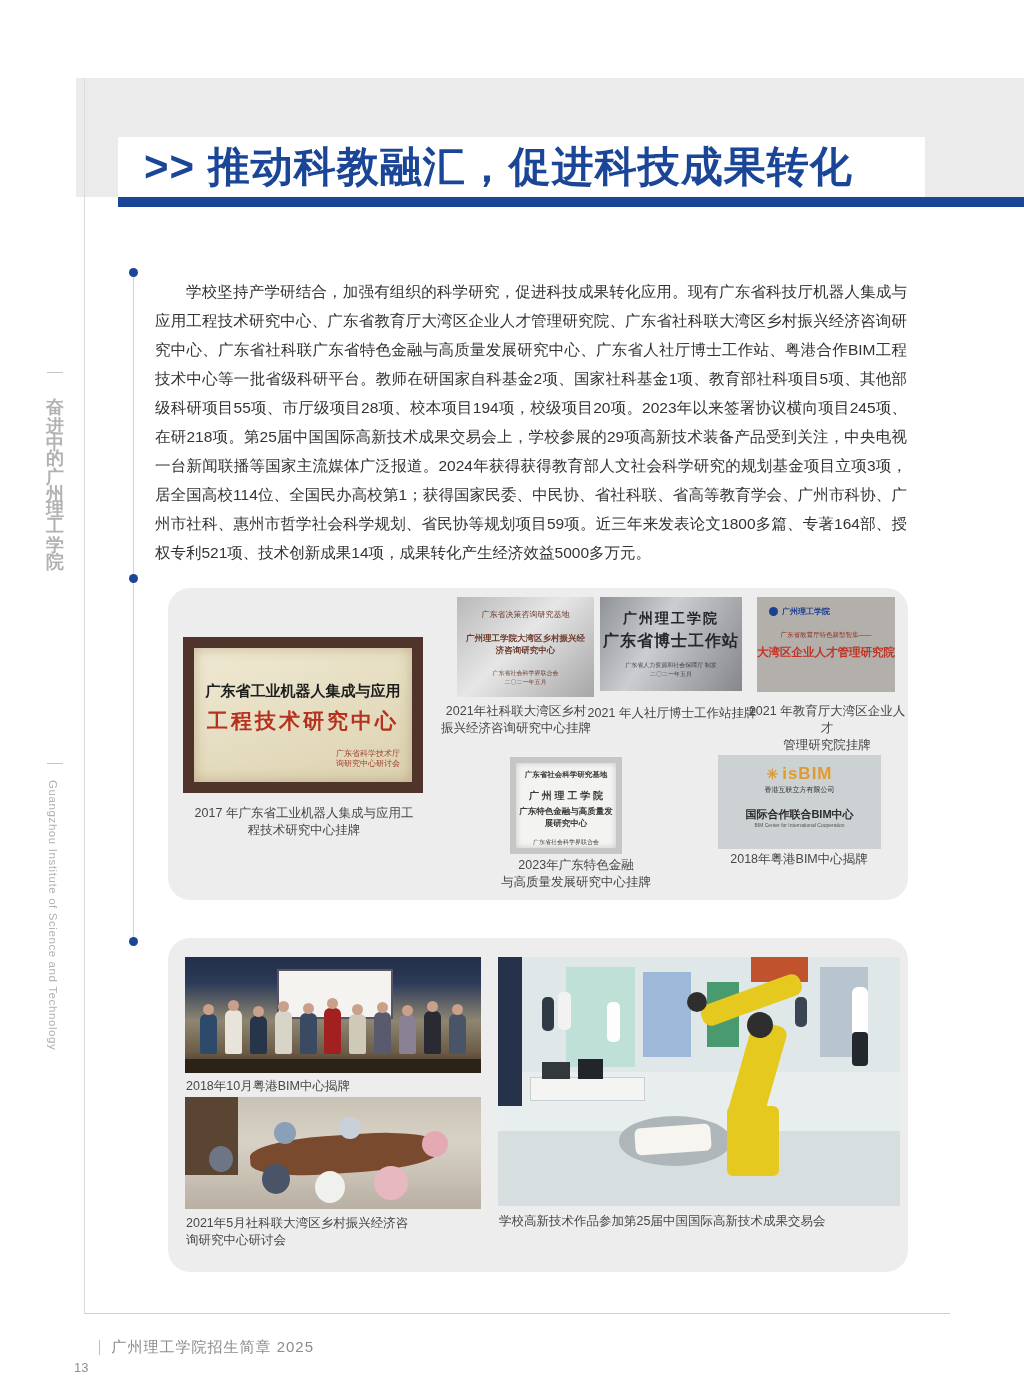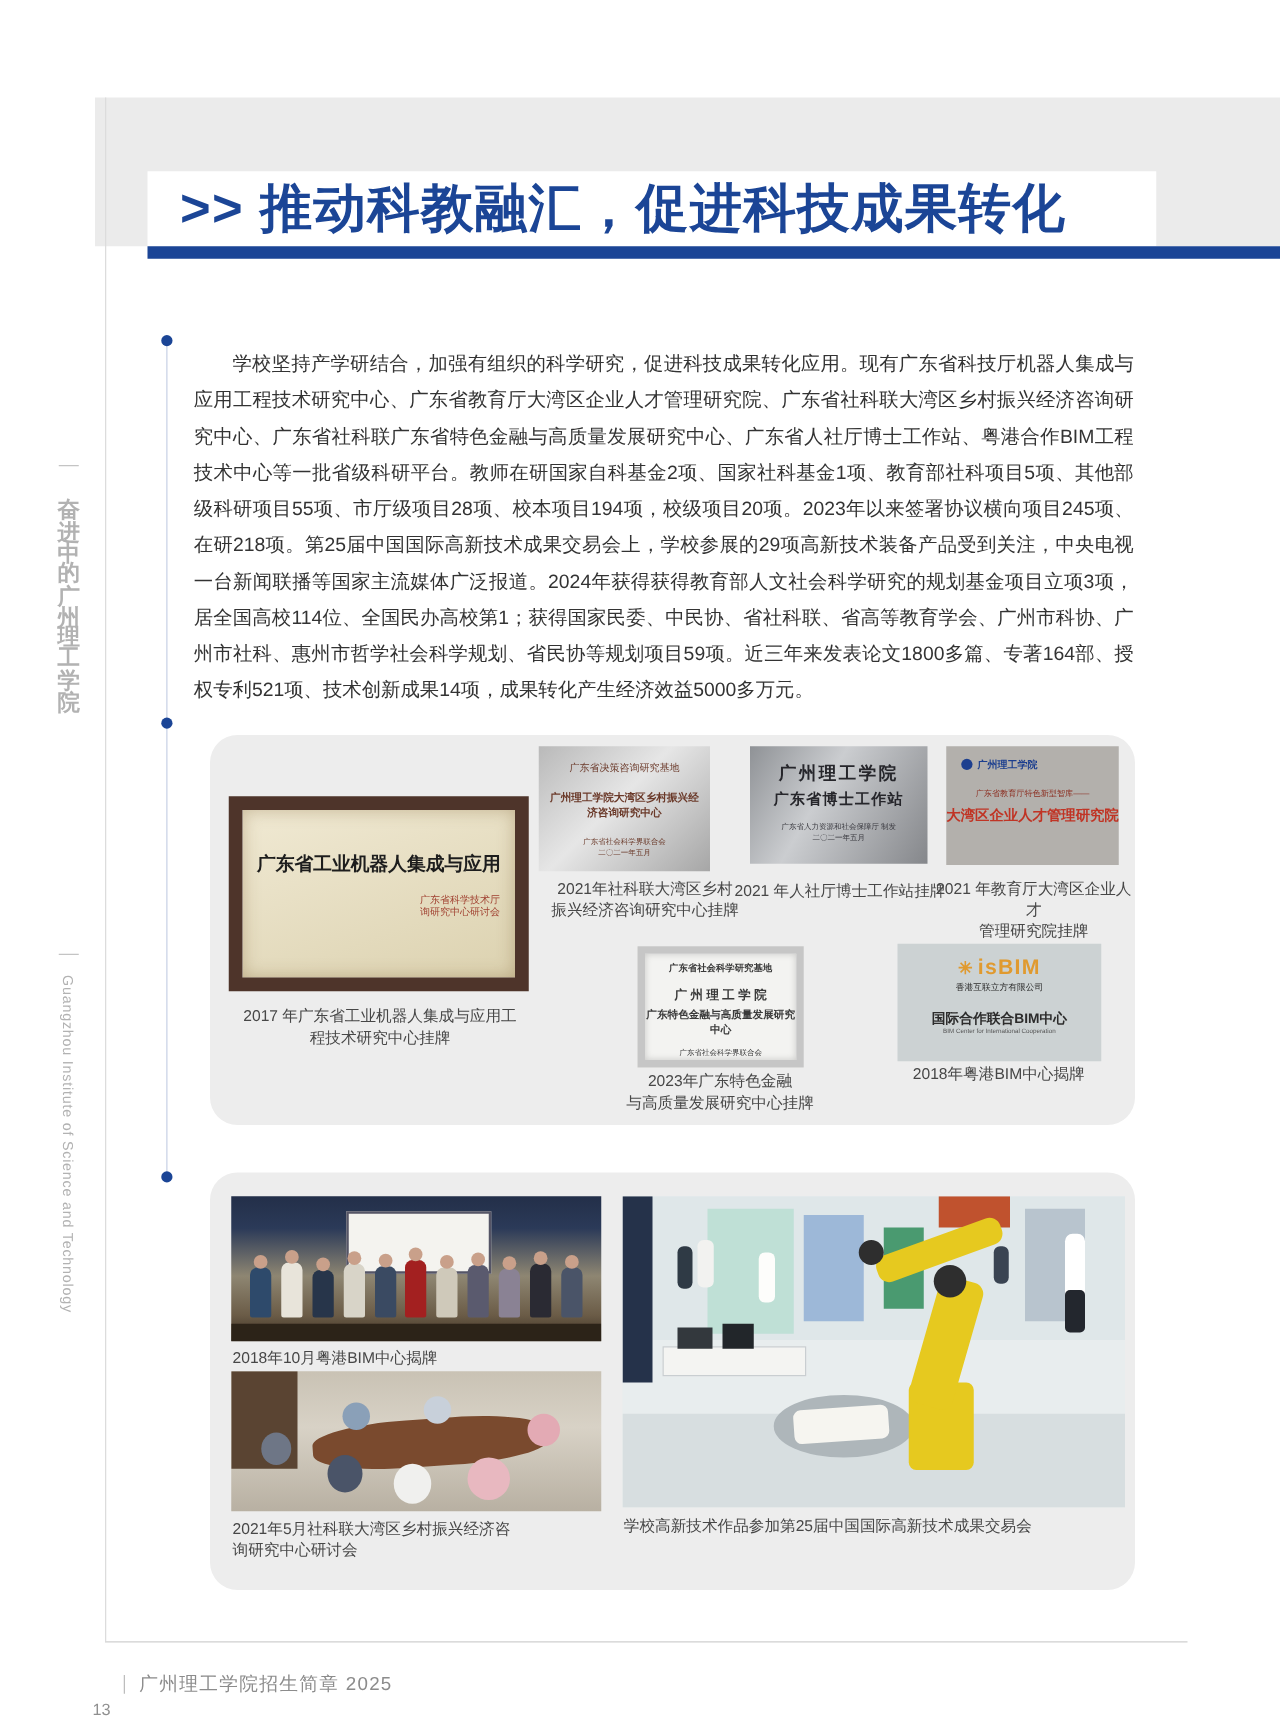--- a/index.html
+++ b/index.html
@@ -40,42 +40,42 @@
   .cap-line{display:block;}
 
   
   .plaque{box-sizing:border-box;overflow:hidden;text-align:center;}
   .pl-2017{left:183px;top:637px;width:240px;height:156px;border:11px solid #4e342a;
            background:linear-gradient(160deg,#f0e9d3,#dcd2b0);box-shadow:inset 0 0 14px rgba(120,90,40,.35);}
   .pl-2017 .l1{margin-top:34px;font-family:"Liberation Serif",serif;font-weight:bold;font-size:15px;color:#1d1d1d;}
   .pl-2017 .l2{margin-top:6px;font-family:"Liberation Serif",serif;font-weight:bold;font-size:21px;color:#b5321f;letter-spacing:3px;}
   .pl-2017 .sig{margin-top:14px;padding-right:12px;text-align:right;font-size:8px;line-height:10px;color:#a04030;}
 
-  .pl-rural{left:431px;top:597px;width:137px;height:100px;
+  .pl-rural{left:457px;top:597px;width:137px;height:100px;
             background:linear-gradient(135deg,#b9b9b9,#e6e6e6 45%,#a6a6a6);color:#6b3a2a;}
   .pl-rural .l1{margin-top:12px;font-size:8px;}
   .pl-rural .l2{margin-top:13px;padding:0 7px;font-size:8.5px;font-weight:bold;}
   .pl-rural .l3{margin-top:12px;font-size:6px;}
   .pl-rural .l4{font-size:6px;}
 
   .pl-phd{left:600px;top:597px;width:142px;height:94px;
           background:linear-gradient(120deg,#8f9296,#cbcdd0 40%,#85878b);color:#26262b;}
   .pl-phd .l1{margin-top:13px;font-size:14px;font-weight:bold;letter-spacing:2px;}
-  .pl-phd .l2{margin-top:3px;font-size:12px;font-weight:bold;letter-spacing:1px;}
+  .pl-phd .l2{margin-top:3px;font-size:16px;font-weight:bold;letter-spacing:1px;}
   .pl-phd .l3{margin-top:9px;font-size:6px;color:#3a3a40;}
   .pl-phd .l4{font-size:6px;color:#3a3a40;}
 
   .pl-talent{left:757px;top:597px;width:138px;height:95px;background:#b3b0ac;text-align:center;}
   .pl-talent .logo-row{display:flex;align-items:center;margin:9px 0 0 12px;}
   .pl-talent .logo-dot{width:9px;height:9px;border-radius:50%;background:#1d3f8f;margin-right:4px;}
   .pl-talent .logo-txt{font-size:8px;font-weight:bold;color:#1d3f8f;}
   .pl-talent .sub{margin-top:14px;font-size:6.5px;color:#8c2f22;}
   .pl-talent .name{margin-top:5px;font-family:"Liberation Serif",serif;font-size:11.5px;font-weight:bold;color:#c03425;}
 
-  .pl-fin{left:510px;top:757px;width:133px;height:97px;border:6px solid #c6c6c6;
+  .pl-fin{left:510px;top:757px;width:112px;height:97px;border:6px solid #c6c6c6;
           background:#f3f3f1;box-shadow:inset 0 0 6px rgba(0,0,0,.18);color:#3a3a3a;}
   .pl-fin .l1{margin-top:7px;font-size:7.5px;font-weight:bold;}
   .pl-fin .l2{margin-top:9px;font-size:10px;font-weight:bold;}
   .pl-fin .l3{margin-top:3px;font-size:8.5px;font-weight:bold;}
   .pl-fin .l4{margin-top:8px;font-size:6px;}
   .pl-fin .l5{font-size:6px;}
 
   .pl-bim{left:718px;top:755px;width:163px;height:94px;background:#ccd2d3;color:#2c2c2c;}
   .pl-bim .brand{margin-top:9px;font-size:17px;color:#e09a2f;font-weight:bold;letter-spacing:1px;}
   .pl-bim .flower{font-size:14px;color:#e09a2f;margin-right:3px;}
@@ -159,20 +159,21 @@
   <div class="abs tl-dot" style="top:574px;"></div>
   <div class="abs tl-dot" style="top:937px;"></div>
 
   <div class="abs intro">学校坚持产学研结合，加强有组织的科学研究，促进科技成果转化应用。现有广东省科技厅机器人集成与应用工程技术研究中心、广东省教育厅大湾区企业人才管理研究院、广东省社科联大湾区乡村振兴经济咨询研究中心、广东省社科联广东省特色金融与高质量发展研究中心、广东省人社厅博士工作站、粤港合作BIM工程技术中心等一批省级科研平台。教师在研国家自科基金2项、国家社科基金1项、教育部社科项目5项、其他部级科研项目55项、市厅级项目28项、校本项目194项，校级项目20项。2023年以来签署协议横向项目245项、在研218项。第25届中国国际高新技术成果交易会上，学校参展的29项高新技术装备产品受到关注，中央电视一台新闻联播等国家主流媒体广泛报道。2024年获得获得教育部人文社会科学研究的规划基金项目立项3项，居全国高校114位、全国民办高校第1；获得国家民委、中民协、省社科联、省高等教育学会、广州市科协、广州市社科、惠州市哲学社会科学规划、省民协等规划项目59项。近三年来发表论文1800多篇、专著164部、授权专利521项、技术创新成果14项，成果转化产生经济效益5000多万元。</div>
 
   <div class="abs photo-box" style="left:168px;top:588px;width:740px;height:312px;">
   </div>
 
   <div class="abs plaque pl-2017">
     <div class="l1">广东省工业机器人集成与应用</div>
+    <div class="l2">工程技术研究中心</div>
     <div class="sig">
       <span class="cap-line">广东省科学技术厅</span>
       <span class="cap-line">询研究中心研讨会</span>
     </div>
   </div>
   <div class="abs cap cap-c cap-2017">
     <span class="cap-line">2017 年广东省工业机器人集成与应用工</span>
     <span class="cap-line">程技术研究中心挂牌</span>
   </div>
 

